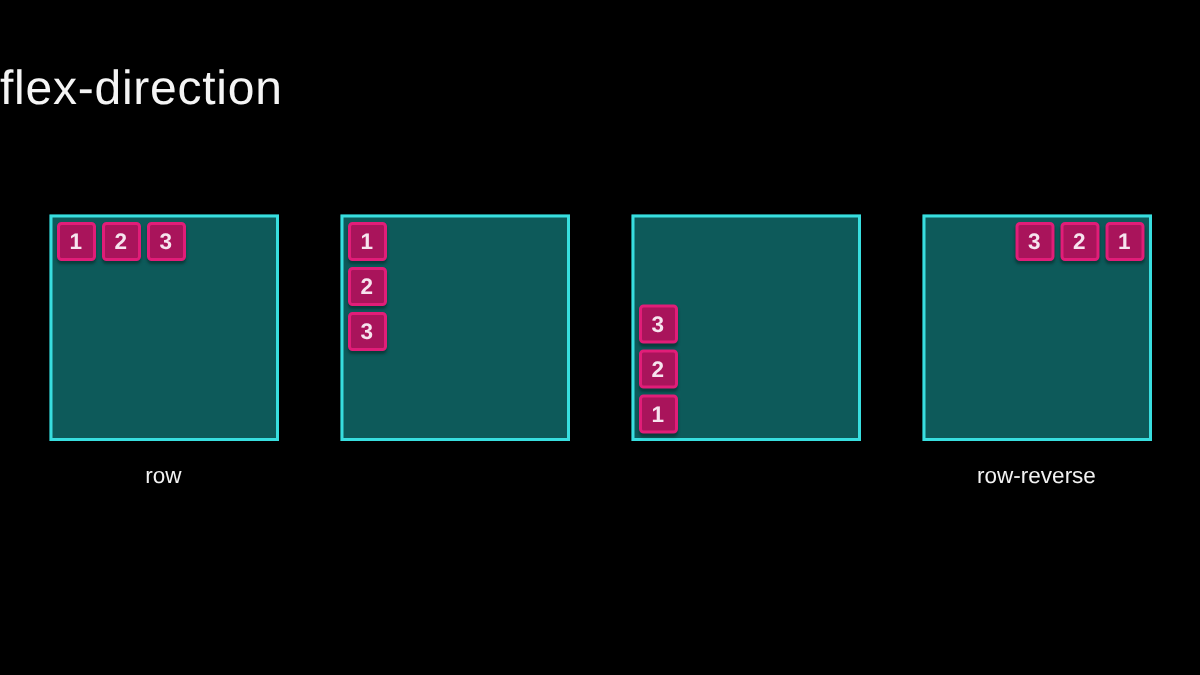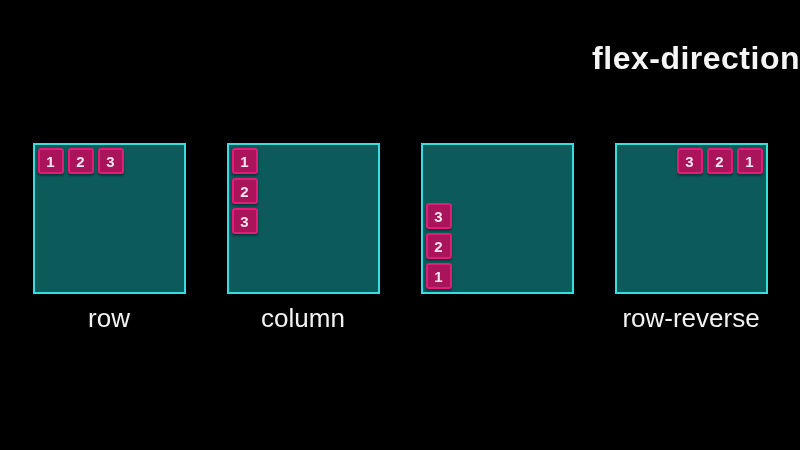--- a/index.html
+++ b/index.html
@@ -25,25 +25,25 @@
     overflow: hidden;
   }
   .stage {
     width: 800px;
     height: 450px;
     position: relative;
   }
   .title {
     margin: 0;
     padding-top: 42px;
-    text-align: right;
+    text-align: left;
     color: var(--title-text);
     font-size: 32px;
     line-height: 32px;
-    font-weight: bold;
+    font-weight: normal;
     letter-spacing: 0.5px;
   }
   .examples-row {
     margin-top: 69px;
     display: flex;
     justify-content: center;
     gap: 41px;
   }
   .example {
     width: 153px;
@@ -72,21 +72,21 @@
     font-size: 15px;
     font-weight: bold;
     display: flex;
     align-items: center;
     justify-content: center;
     box-shadow: 0 2px 2px rgba(0,0,0,0.35);
   }
   .example-label {
     margin-top: 10px;
     color: var(--label-text);
-    font-size: 26px;
+    font-size: 15px;
     line-height: 28px;
     white-space: nowrap;
     text-align: center;
   }
 </style>
 </head>
 <body>
 
 <div class="stage">
   <h1 class="title">flex-direction</h1>
@@ -101,21 +101,20 @@
         </div>
       <div class="example-label">row</div>
     </div>
 
     <div class="example">
       <div class="flex-container" style="flex-direction: column;">
           <div class="flex-item">1</div>
           <div class="flex-item">2</div>
           <div class="flex-item">3</div>
         </div>
-      <div class="example-label">column</div>
     </div>
 
     <div class="example">
       <div class="flex-container" style="flex-direction: column-reverse;">
           <div class="flex-item">1</div>
           <div class="flex-item">2</div>
           <div class="flex-item">3</div>
         </div>
     </div>
 

